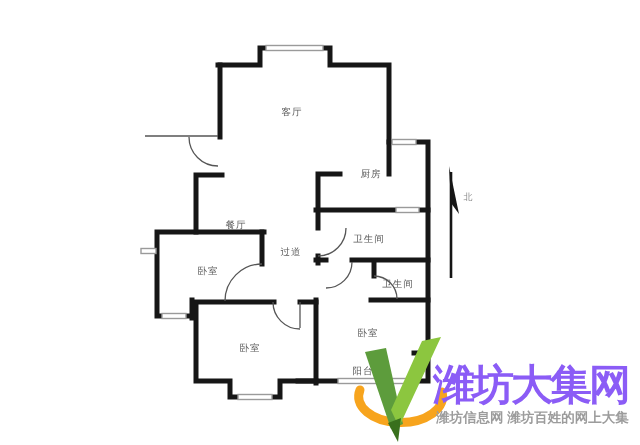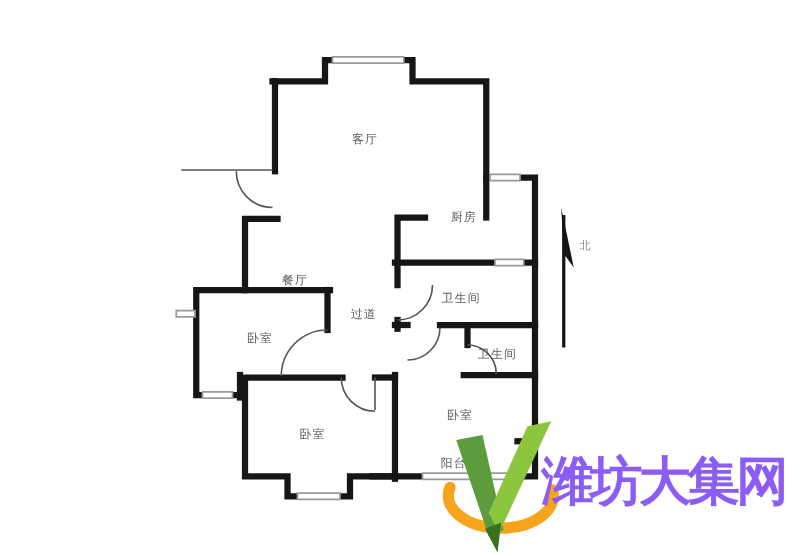--- a/index.html
+++ b/index.html
@@ -107,14 +107,15 @@
   <span class="room-label" style="left:369px;top:239px;">卫生间</span>
   <span class="room-label" style="left:291px;top:252px;">过道</span>
   <span class="room-label" style="left:208px;top:271px;">卧室</span>
   <span class="room-label" style="left:398px;top:284px;">卫生间</span>
   <span class="room-label" style="left:368px;top:333px;">卧室</span>
   <span class="room-label" style="left:250px;top:348px;">卧室</span>
   <span class="room-label" style="left:363px;top:371px;text-align:right;">阳台</span>
   <span class="north-label" style="left:468px;top:197px;">北</span>
 
   <div class="wm-title">潍坊大集网</div>
+  <div class="wm-tagline">潍坊信息网 潍坊百姓的网上大集</div>
 
 </div>
 
 </body></html>

